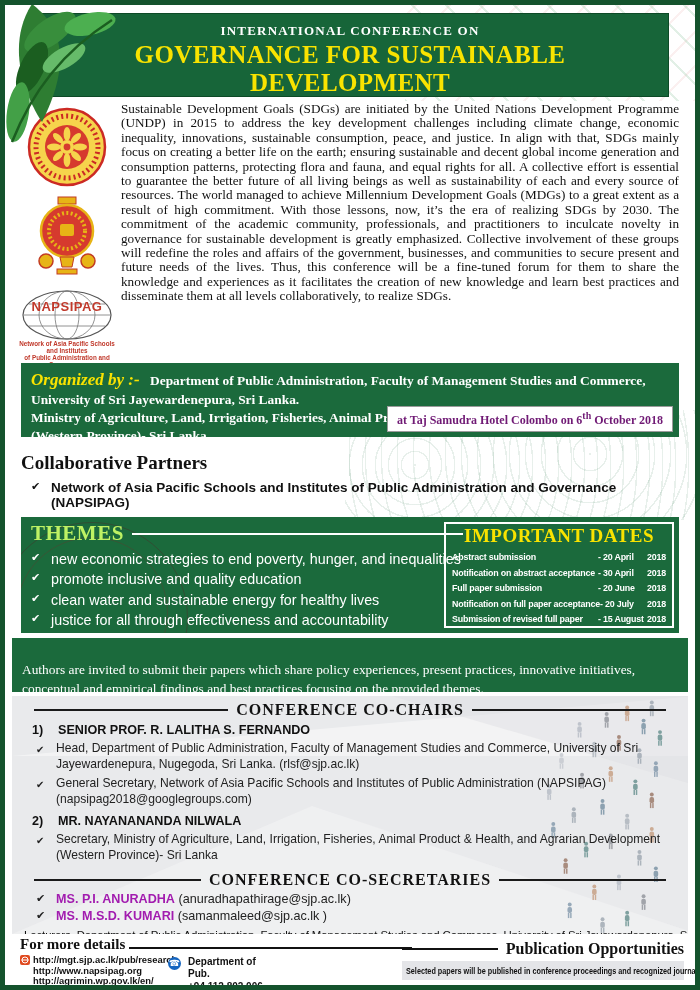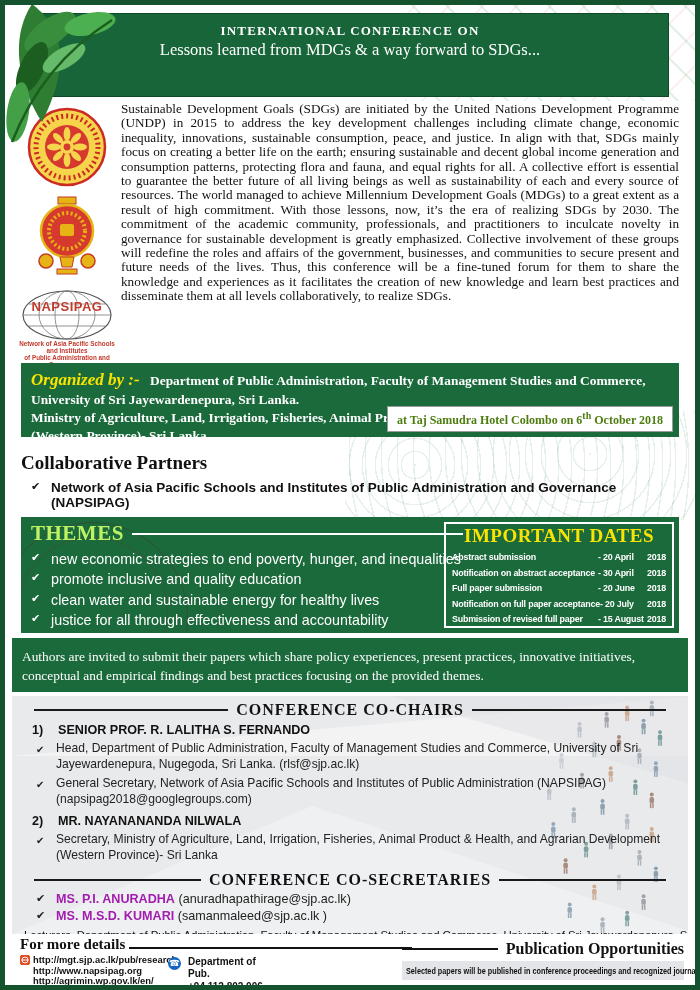--- a/index.html
+++ b/index.html
@@ -28,21 +28,21 @@
      font:13.2px/14.4px "Liberation Serif", serif;color:#111;text-align:justify;}
   .napsipag-cap{font:bold 6.3px "Liberation Sans", sans-serif;color:#c0392b;text-align:center;line-height:7px;}
   .napsipag-word{font:bold 13px "Liberation Sans", sans-serif;color:#c0392b;text-align:center;
      position:relative;margin-top:-42px;letter-spacing:.5px;text-shadow:0 0 2px #fff;}
   
   .orgband{position:absolute;left:16px;right:16px;top:358px;height:74px;background:#1b6a3c;
      color:#fff;z-index:2;padding:7px 10px;box-sizing:border-box;}
   .orgband .lbl{font:bold italic 17px "Liberation Serif", serif;color:#f9e300;margin-right:6px;}
   .orgband .txt{font:bold 13.4px/18px "Liberation Serif", serif;}
   .venuebox{position:absolute;right:6px;bottom:5px;background:#fff;border:1px solid #9a9a9a;
-     padding:3px 9px;color:#4d7c0f;font:bold 12px "Liberation Serif", serif;white-space:nowrap;text-align:right;}
+     padding:3px 9px;color:#701a75;font:bold 12px "Liberation Serif", serif;white-space:nowrap;text-align:right;}
   
   .partners{position:absolute;left:16px;right:16px;top:447px;z-index:2;}
   .partners .ttl{font:bold 19px "Liberation Serif", serif;color:#111;}
   .pitem{display:flex;margin:6px 0 0 10px;font:bold 13.5px "Liberation Sans", sans-serif;color:#111;}
   .chk{width:20px;flex:none;font-family:"DejaVu Sans", sans-serif;font-size:11px;}
   
   .themesband{position:absolute;left:16px;right:16px;top:512px;height:116px;background:#1b6a3c;
      z-index:2;overflow:hidden;}
   .swirl{position:absolute;border-radius:50%;border:1.5px solid rgba(90,25,35,.35);}
   .themesleft{position:absolute;left:10px;top:4px;width:432px;z-index:2;}
@@ -54,21 +54,21 @@
   .datesbox{position:absolute;right:5px;top:5px;bottom:5px;width:230px;border:2px solid #fff;
      z-index:2;padding:1px 6px;box-sizing:border-box;}
   .datesttl{text-align:center;font:bold 19px "Liberation Serif", serif;color:#f9e300;letter-spacing:.5px;}
   .drow{display:flex;align-items:baseline;color:#fff;font:bold 8.9px "Liberation Sans", sans-serif;
      margin-top:5.4px;letter-spacing:-.2px;}
   .drow .dl{flex:1;white-space:nowrap;}
   .drow .dd{width:46px;white-space:nowrap;}
   .drow .dy{width:22px;text-align:right;white-space:nowrap;}
   
   .authband{position:absolute;left:7px;right:7px;top:633px;height:54px;background:#1b6a3c;z-index:2;
-     color:#fff;font:13.4px/19px "Liberation Serif", serif;padding:9px 10px;box-sizing:border-box;}
+     color:#fff;font:13.4px/19px "Liberation Serif", serif;padding:22px 10px;box-sizing:border-box;}
   
   .graysec{position:absolute;left:7px;right:7px;top:691px;height:238px;background:#e9eaec;z-index:2;overflow:hidden;}
   .graysec .geo{position:absolute;inset:0;z-index:0;}
   .crowd{position:absolute;right:0;top:0;height:100%;z-index:0;opacity:.85;}
   .gcontent{position:relative;z-index:1;padding-top:5px;}
   .secttl{display:flex;align-items:center;margin:0 22px;}
   .secttl .ln{flex:1;height:2px;background:#1a1a1a;}
   .secttl .t{font:bold 16px "Liberation Serif", serif;color:#111;letter-spacing:1px;margin:0 8px;white-space:nowrap;}
   .chairname{display:flex;margin:4px 0 0 20px;font:bold 12.6px "Liberation Sans", sans-serif;color:#111;}
   .chairname .n{width:26px;flex:none;}
@@ -100,20 +100,21 @@
 </style>
 </head>
 <body>
 
 <div class="page">
   <div class="lattice"></div>
   <div class="mandala"></div>
 
   <div class="banner">
     <div class="l1">INTERNATIONAL CONFERENCE ON</div>
+    <div class="l2">GOVERNANCE FOR SUSTAINABLE DEVELOPMENT</div>
     <div class="l3">Lessons learned from MDGs &amp; a way forward to SDGs...</div>
   </div>
   <svg class="leaves" width="138" height="148" viewBox="0 0 138 148">
     <path d="M30 2 C60 25 70 60 40 120 C20 90 5 40 30 2" fill="#2e7d32"></path>
     <ellipse cx="48" cy="30" rx="30" ry="13" transform="rotate(-35 48 30)" fill="#388e3c"></ellipse>
     <ellipse cx="88" cy="22" rx="26" ry="11" transform="rotate(-12 88 22)" fill="#4caf50"></ellipse>
     <ellipse cx="30" cy="66" rx="28" ry="12" transform="rotate(-65 30 66)" fill="#1b5e20"></ellipse>
     <ellipse cx="62" cy="56" rx="24" ry="10" transform="rotate(-30 62 56)" fill="#66bb6a"></ellipse>
     <ellipse cx="16" cy="110" rx="30" ry="11" transform="rotate(-82 16 110)" fill="#43a047"></ellipse>
     <path d="M10 140 C30 90 60 50 110 18" stroke="#1b5e20" stroke-width="2.5" fill="none"></path>

